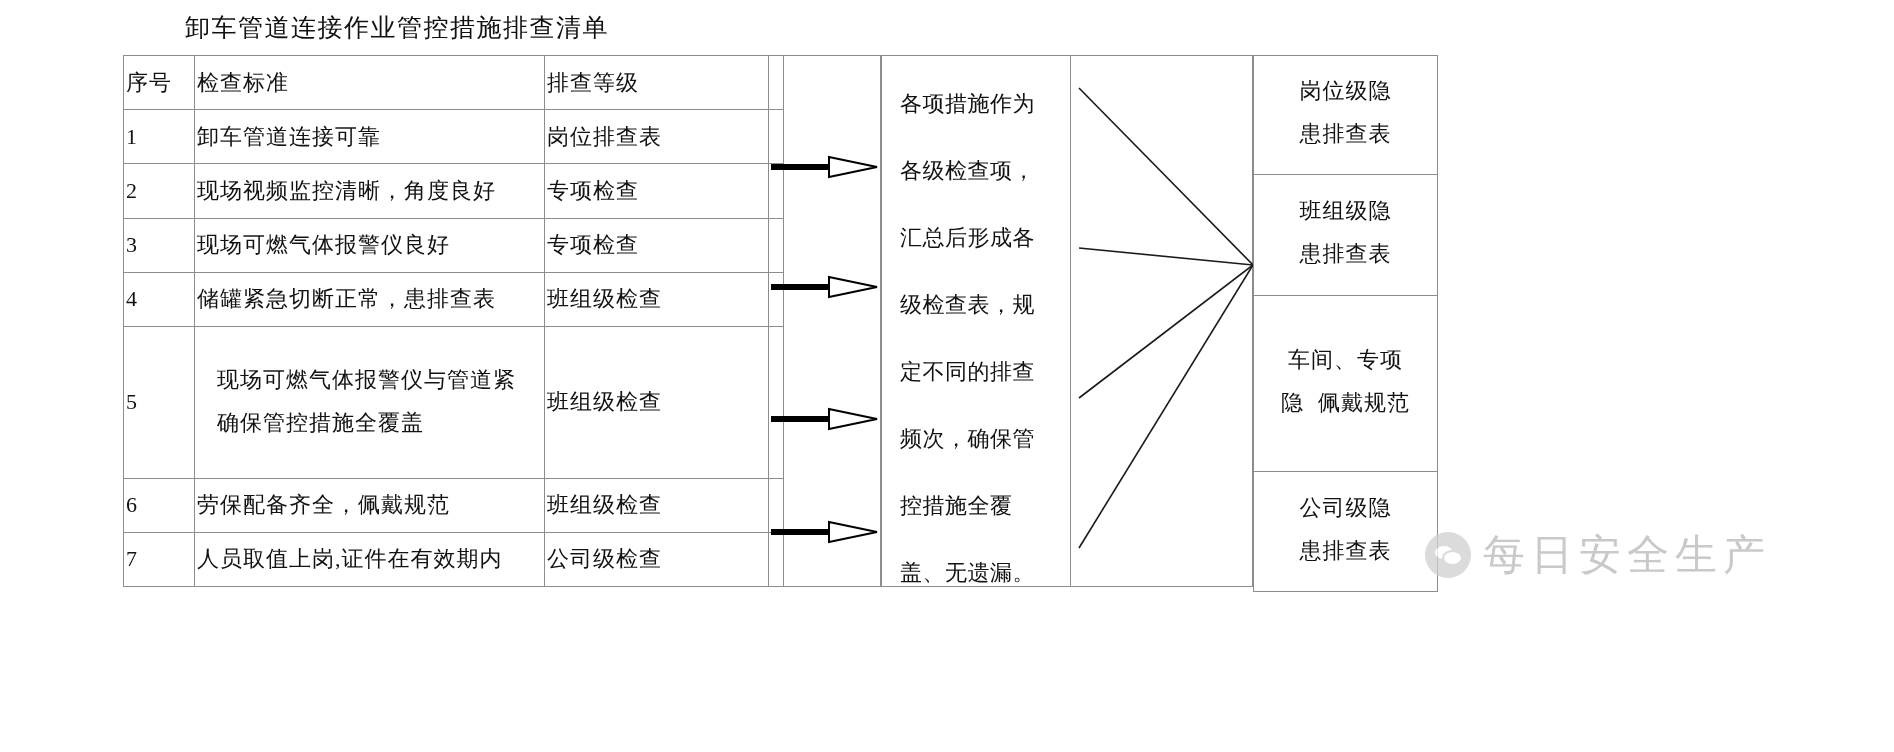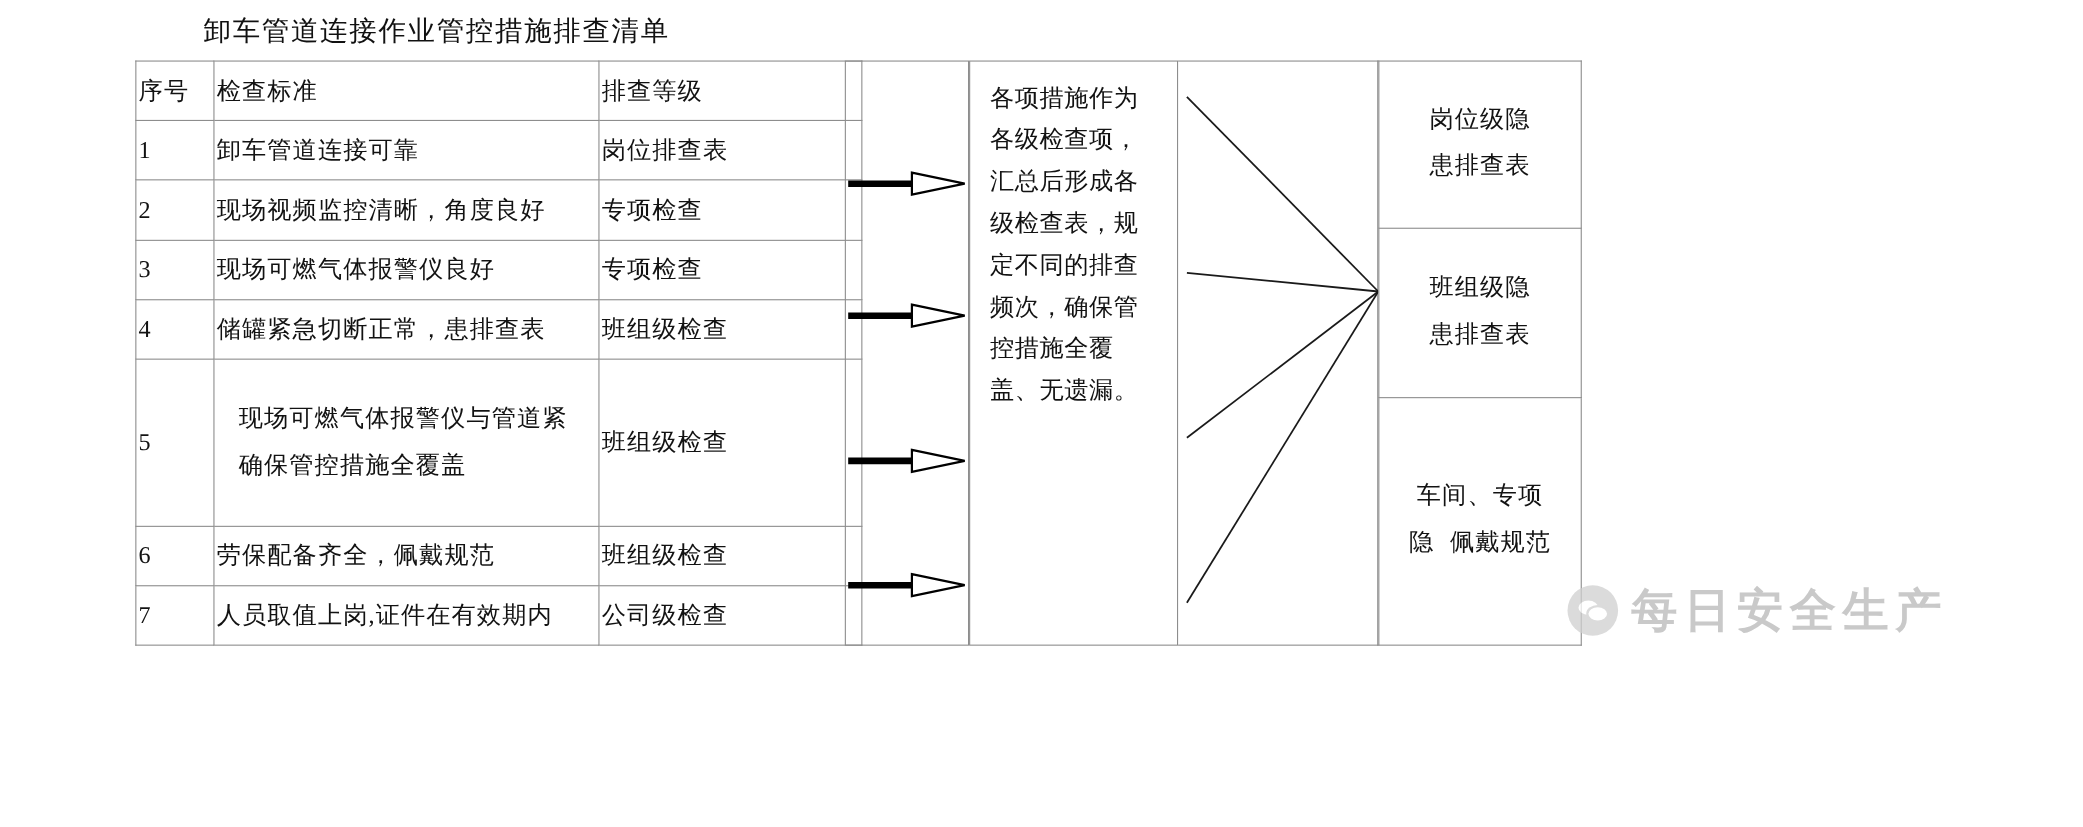--- a/index.html
+++ b/index.html
@@ -87,21 +87,21 @@
     height: 532px;
     border: 1px solid #8d8d8d;
     box-sizing: border-box;
   }
   #center-note .note-text {
     position: absolute;
     left: 18px;
     top: 14px;
     width: 156px;
     font-size: 22px;
-    line-height: 38px;
+    line-height: 67px;
     letter-spacing: 0.5px;
     color: #121212;
     text-align: left;
   }
   
   #fan-col {
     position: absolute;
     left: 1071px;
     top: 55px;
     width: 182px;
@@ -139,21 +139,20 @@
   
   #watermark {
     position: absolute;
     left: 1425px;
     top: 510px;
     width: 450px;
     height: 90px;
     display: flex;
     align-items: center;
     pointer-events: none;
-    font-weight: bold;
   }
   #wm-badge {
     width: 46px;
     height: 46px;
     border-radius: 50%;
     background: #cfcfcf;
     opacity: 0.75;
     position: relative;
     flex: 0 0 auto;
     margin-right: 12px;
@@ -294,20 +293,26 @@
             <div>班组级隐</div>
             <div>患排查表</div>
           </td>
         </tr>
         <tr>
           <td style="height:175px">
             <div>车间、专项</div>
             <div>隐 佩戴规范</div>
           </td>
         </tr>
+        <tr>
+          <td style="height:119px">
+            <div>公司级隐</div>
+            <div>患排查表</div>
+          </td>
+        </tr>
       </tbody>
     </table>
   </div>
 
   <div id="watermark">
     <div id="wm-badge"></div>
     <div id="wm-text">每日安全生产</div>
   </div>
 
 </div>

